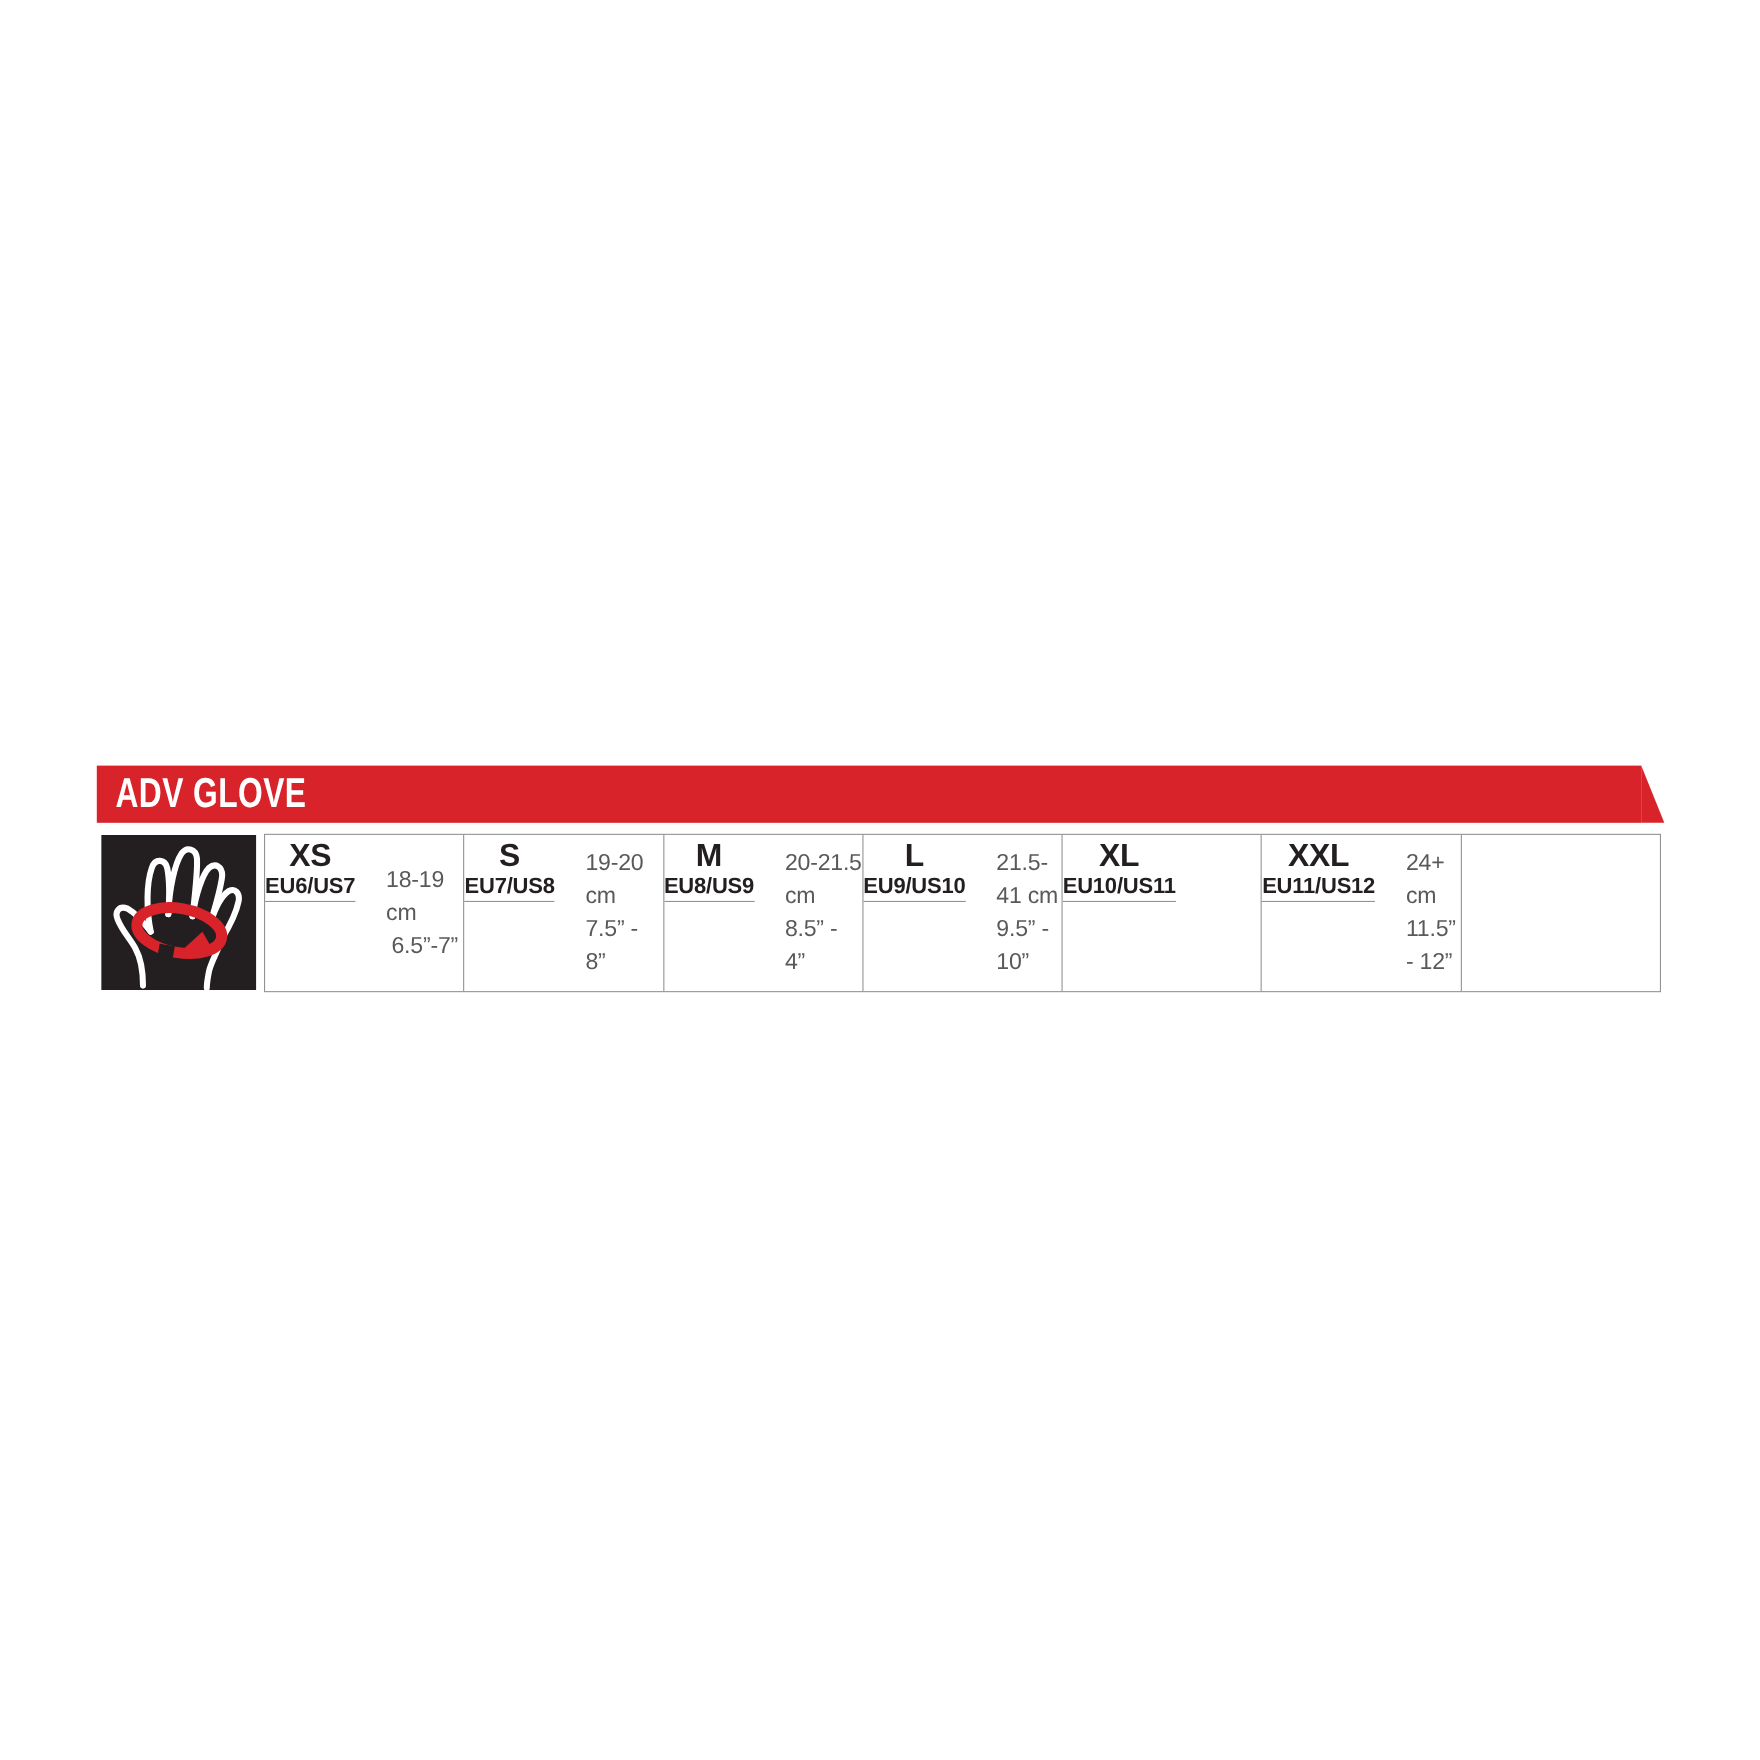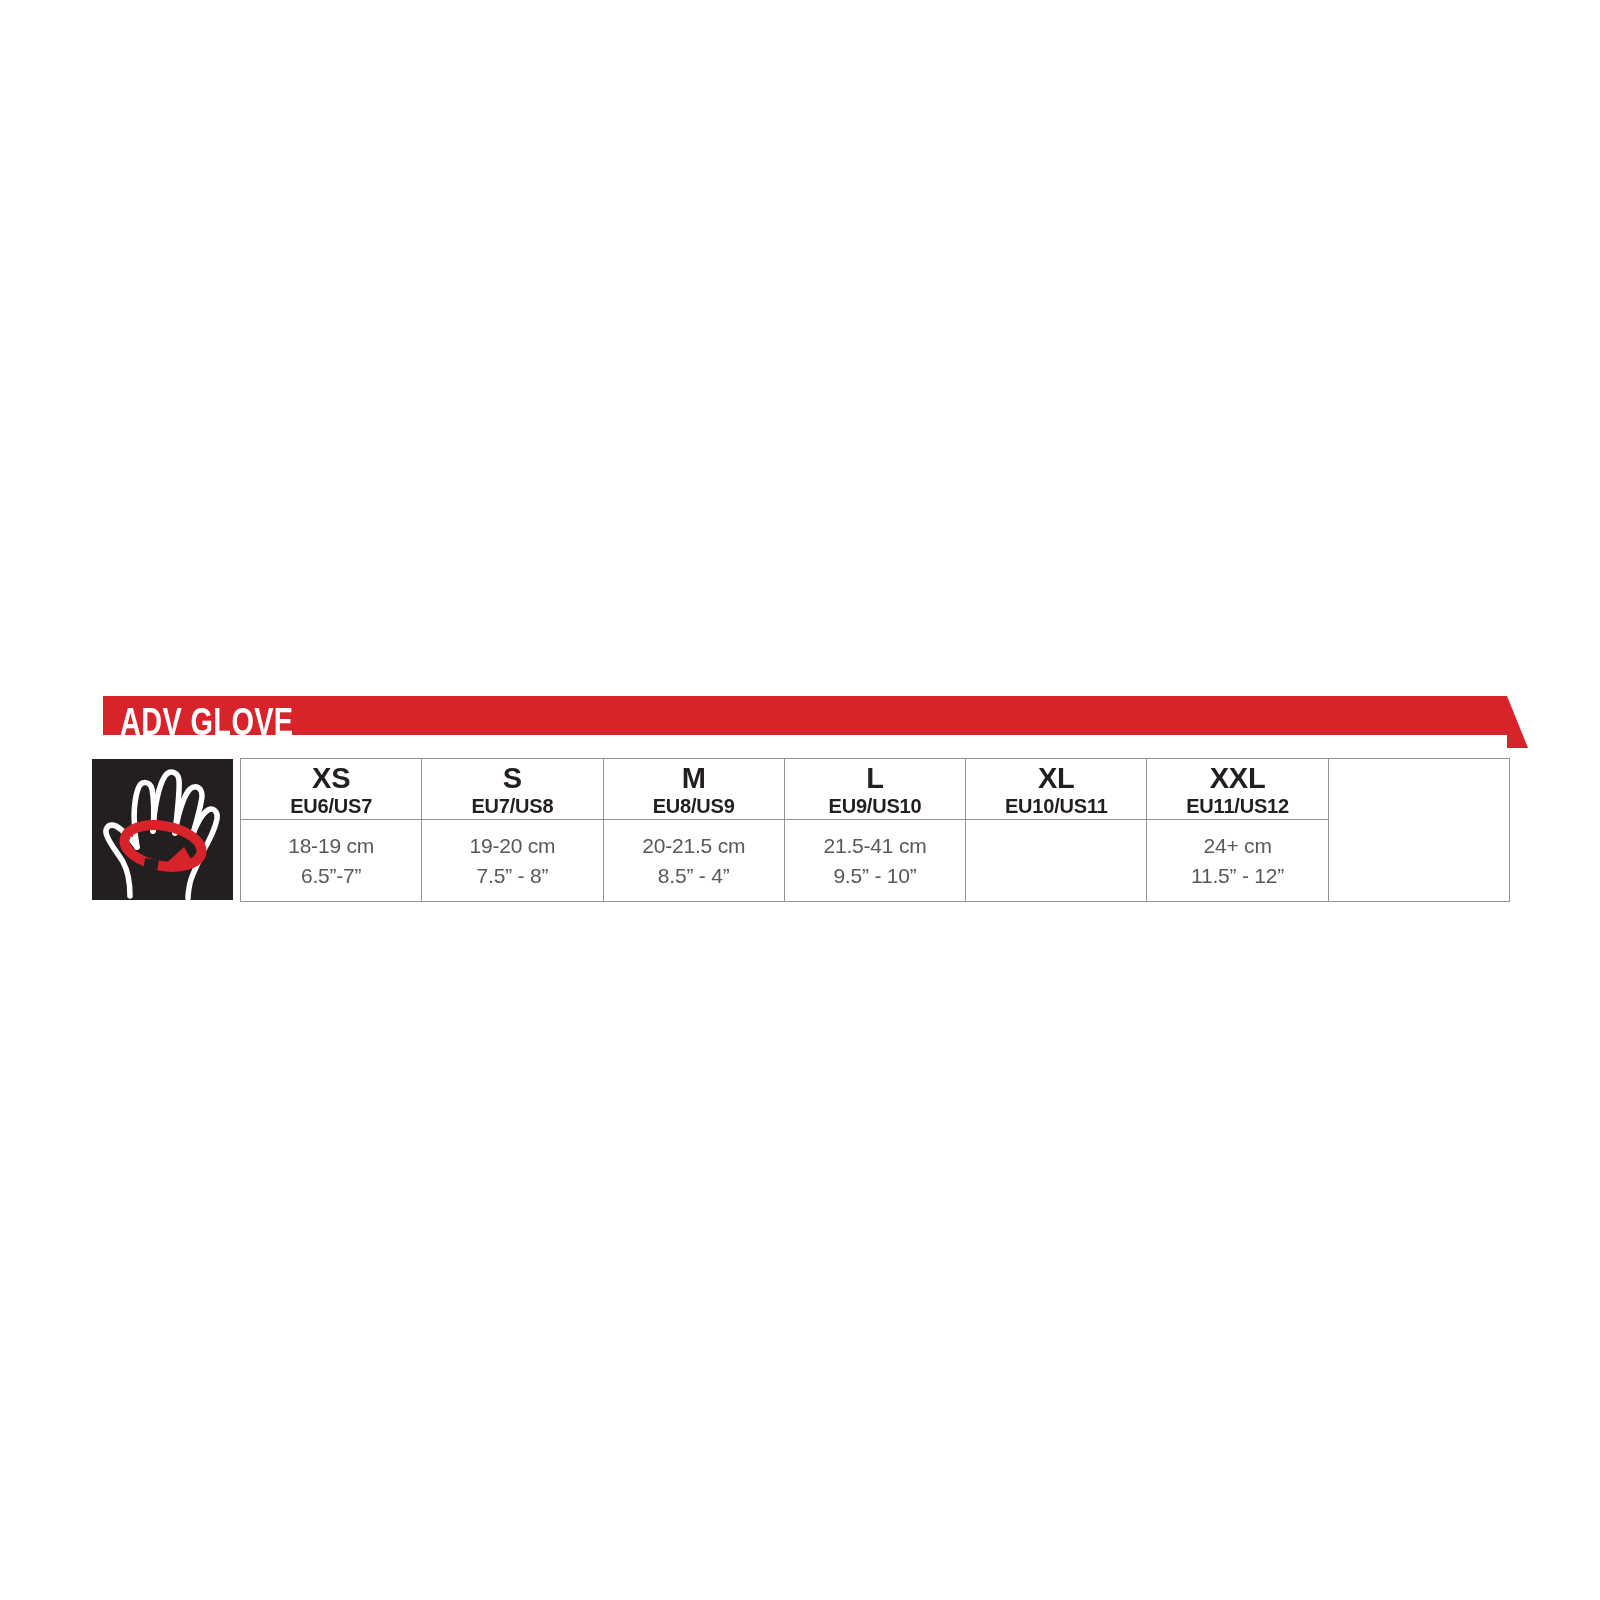--- a/index.html
+++ b/index.html
@@ -16,23 +16,22 @@
     font-family: "Liberation Sans", "DejaVu Sans", sans-serif;
     position: relative;
     overflow: hidden;
   }
   .stage { position: absolute; inset: 0; }
 
   
   .banner {
     position: absolute;
     left: 88px; top: 696px;
-    width: 1404px; height: 39px;
+    width: 1404px; height: 52px;
     background: var(--accent-red);
-    margin-left: 15px;
   }
   .banner::after {
     content: "";
     position: absolute;
     left: 100%; top: 0;
     width: 0; height: 0;
     border-bottom: 52px solid var(--accent-red);
     border-right: 21px solid transparent;
   }
   .banner-title {
@@ -62,22 +61,23 @@
     left: 240px; top: 758px;
     width: 1270px; height: 144px;
     border: 1.5px solid var(--border-gray);
     display: flex;
     background: #ffffff;
     letter-spacing: -0.2px;
   }
   .size-col {
     flex: 1 1 0;
     display: flex;
-    flex-direction: column;
+    flex-direction: row;
     min-width: 0;
+    gap: 28px;
   }
   .size-col + .size-col { border-left: 1.5px solid var(--border-gray); }
   .size-header {
     height: 61px;
     border-bottom: 1.5px solid var(--border-gray);
     display: flex;
     flex-direction: column;
     align-items: center;
     justify-content: center;
     padding-top: 2px;

